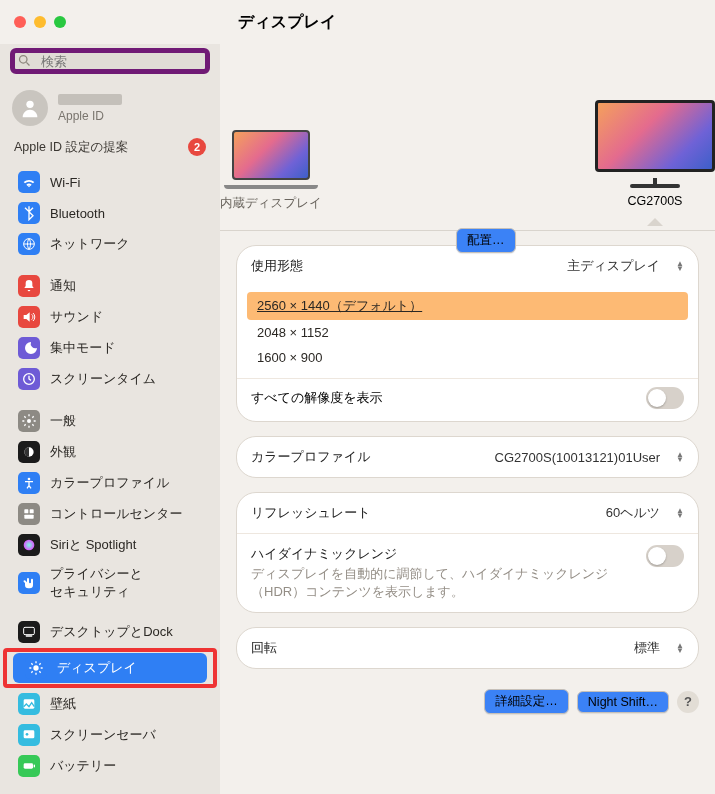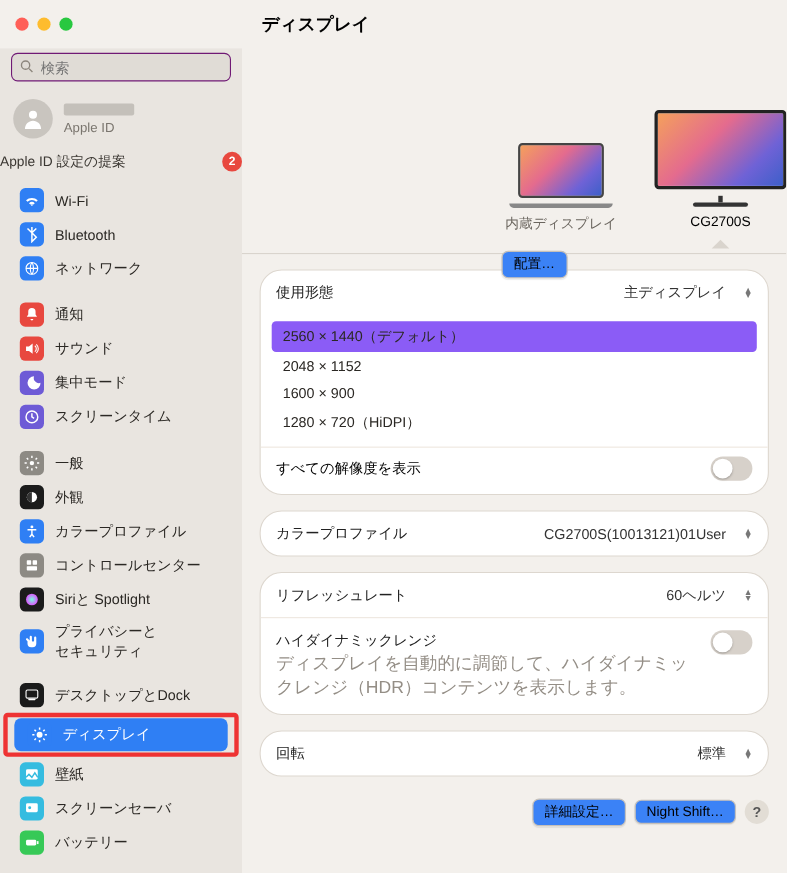--- a/index.html
+++ b/index.html
@@ -5,65 +5,65 @@
 * { box-sizing: border-box; margin: 0; padding: 0; font-family: -apple-system, "Helvetica Neue", Arial, sans-serif; }
 body { background: #f3f0ec; width: 715px; height: 794px; overflow: hidden; display:flex; flex-direction:column; }
 .title-row { height: 44px; display:flex; align-items:center; }
 .traffic { display:flex; gap:8px; padding-left:14px; width:220px; }
 .dot { width:12px; height:12px; border-radius:50%; }
 .red{background:#ff5f57;} .yel{background:#febc2e;} .grn{background:#28c840;}
 .title { font-weight:600; font-size:16px; padding-left:18px; }
 .body { flex:1; display:flex; min-height:0; }
 .sidebar { width:220px; background:#e9e5e0; display:flex; flex-direction:column; overflow-y:auto; padding-bottom:10px; }
 .search { margin:4px 10px 10px; }
-.search input { width:100%; height:26px; border:1px solid #701a75; border-radius:6px; background:#e0dcd6; padding:0 8px 0 26px; font-size:13px; }
+.search input { width:100%; height:26px; border:5px solid #701a75; border-radius:6px; background:#e0dcd6; padding:0 8px 0 26px; font-size:13px; }
 .search-wrap { position:relative; }
 .search-wrap svg { position:absolute; left:7px; top:5px; }
 .avatar-row { display:flex; align-items:center; gap:10px; padding:6px 12px 12px; }
 .avatar { width:36px; height:36px; border-radius:50%; background:#c9c5bf; display:flex; align-items:center; justify-content:center; }
 .avatar svg { fill:#fff; }
 .av-text { font-size:12px; }
 .av-name { background:#c4c0ba; width:64px; height:11px; border-radius:2px; margin-bottom:4px; }
 .av-sub { color:#7a756e; font-size:12px; }
-.suggest { display:flex; align-items:center; justify-content:space-between; padding:0 0 10px; font-size:12.5px; color:#3b3732; }
+.suggest { display:flex; align-items:center; justify-content:space-between; padding:0 14px 10px; font-size:12.5px; color:#3b3732; }
 .badge { background:#e8483f; color:#fff; width:18px; height:18px; border-radius:50%; font-size:11px; display:flex; align-items:center; justify-content:center; font-weight:600; }
 .sep { height:10px; }
 .nav-item { display:flex; align-items:center; gap:10px; padding:4px 12px; font-size:13px; color:#2b2824; border-radius:6px; margin:1px 6px; cursor:default; position:relative; }
 .nav-item .icon { width:22px; height:22px; border-radius:5px; display:flex; align-items:center; justify-content:center; flex:0 0 22px; }
 .nav-item.active { background:#2f7ff4; color:#fff; }
 .highlight-box { border:4px solid #e33; border-radius:4px; margin:0 3px; }
 .ic svg { width:16px; height:16px; }
 
 .main { flex:1; overflow-y:auto; }
 .arrange { position:absolute; left:236px; top:184px; }
 .btn { border:1px solid #c6c0b9; background:#3b82f6; border-radius:6px; padding:3px 10px; font-size:12.5px; box-shadow:0 1px 1px rgba(0,0,0,.08); cursor:default; }
-.monitors { display:flex; flex:1; justify-content:flex-end; gap:34px; align-items:flex-end; padding-bottom:4px; }
+.monitors { display:flex; flex:1; justify-content:space-between; gap:34px; align-items:flex-end; padding-bottom:4px; }
 .mon-col { display:flex; flex-direction:column; align-items:center; gap:6px; font-size:12.5px; color:#6a655e; }
 .mon-col.sel { color:#000000; font-weight:400; }
 .laptop-screen { width:78px; height:50px; background:linear-gradient(135deg,#f4a05c 0%,#e46b8e 40%,#6f62d6 75%,#3d5fc9 100%); border:2px solid #444; border-radius:4px; }
 .laptop-base { width:94px; height:4px; background:#888; border-radius:0 0 6px 6px; margin-top:-1px; }
 .mon-screen { width:120px; height:72px; background:linear-gradient(135deg,#f4a05c 0%,#e46b8e 40%,#6f62d6 75%,#3d5fc9 100%); border:3px solid #222; border-radius:4px; }
 .mon-stand { width:50px; height:4px; background:#333; border-radius:2px; margin-top:6px; position:relative; }
 .mon-stand::before { content:""; position:absolute; left:50%; top:-6px; width:4px; height:6px; background:#333; transform:translateX(-50%); }
 .tab-pointer { width:0; height:0; border-left:8px solid transparent; border-right:8px solid transparent; border-bottom:8px solid #d9d4cd; margin:4px auto 0; }
 .tabline { height:1px; background:#d9d4cd; margin:0 0 14px; }
 
 .panel { background:#fff; border:1px solid #ddd7cf; border-radius:20px; margin:0 16px 14px; overflow:hidden; }
 .row { display:flex; align-items:center; justify-content:space-between; padding:11px 14px; font-size:13px; border-top:1px solid #eee7df; }
 .row:first-child { border-top:none; }
 .row .lbl { color:#222; }
 .selectish { display:flex; align-items:center; gap:16px; color:#333; font-size:13px; }
 .updown { display:flex; flex-direction:column; line-height:5px; font-size:8px; color:#777; }
 .reslist { display:flex; flex-direction:column; padding:6px 10px 8px; }
 .resitem { padding:5px 10px; font-size:13px; border-radius:4px; color:#2b2824; }
-.resitem.sel { background:#8b5cf6; }
+.resitem.sel { background:#fdba74;text-decoration:underline; }
 .showall { display:flex; align-items:center; justify-content:space-between; padding:8px 14px 12px; font-size:13px; border-top:1px solid #eee7df; }
 .toggle { width:38px; height:22px; background:#d7d1ca; border-radius:11px; position:relative; }
 .toggle::after { content:""; position:absolute; left:2px; top:2px; width:18px; height:18px; background:#fff; border-radius:50%; box-shadow:0 1px 2px rgba(0,0,0,.25); }
-.hdr-sub { font-size:16px; color:#948e86; margin-top:2px; line-height:1.4; }
+.hdr-sub { font-size:13px; color:#948e86; margin-top:2px; line-height:1.4; }
 .footer-btns { display:flex; justify-content:flex-end; gap:8px; padding:6px 16px 18px; align-items:center; }
 .help { width:22px; height:22px; border-radius:50%; background:#e2ddd5; color:#555; display:flex; align-items:center; justify-content:center; font-size:13px; font-weight:600; }
 </style>
 </head>
 <body>
 
 <div class="title-row">
   <div class="traffic">
     <div class="dot red"></div>
     <div class="dot yel"></div>
@@ -297,21 +297,20 @@
         <span class="lbl">使用形態</span>
         <span class="selectish">
             <span>主ディスプレイ</span>
             <span class="updown">▲<br>▼</span>
           </span>
       </div>
       <div class="reslist" id="reslist">
           <div class="resitem sel">2560 × 1440（デフォルト）</div>
           <div class="resitem">2048 × 1152</div>
           <div class="resitem">1600 × 900</div>
-          <div class="resitem">1280 × 720（HiDPI）</div>
         </div>
       <div class="showall">
         <span>すべての解像度を表示</span>
         <div class="toggle"></div>
       </div>
     </div>
 
     <div class="panel">
       <div class="row">
         <span class="lbl">カラープロファイル</span>

